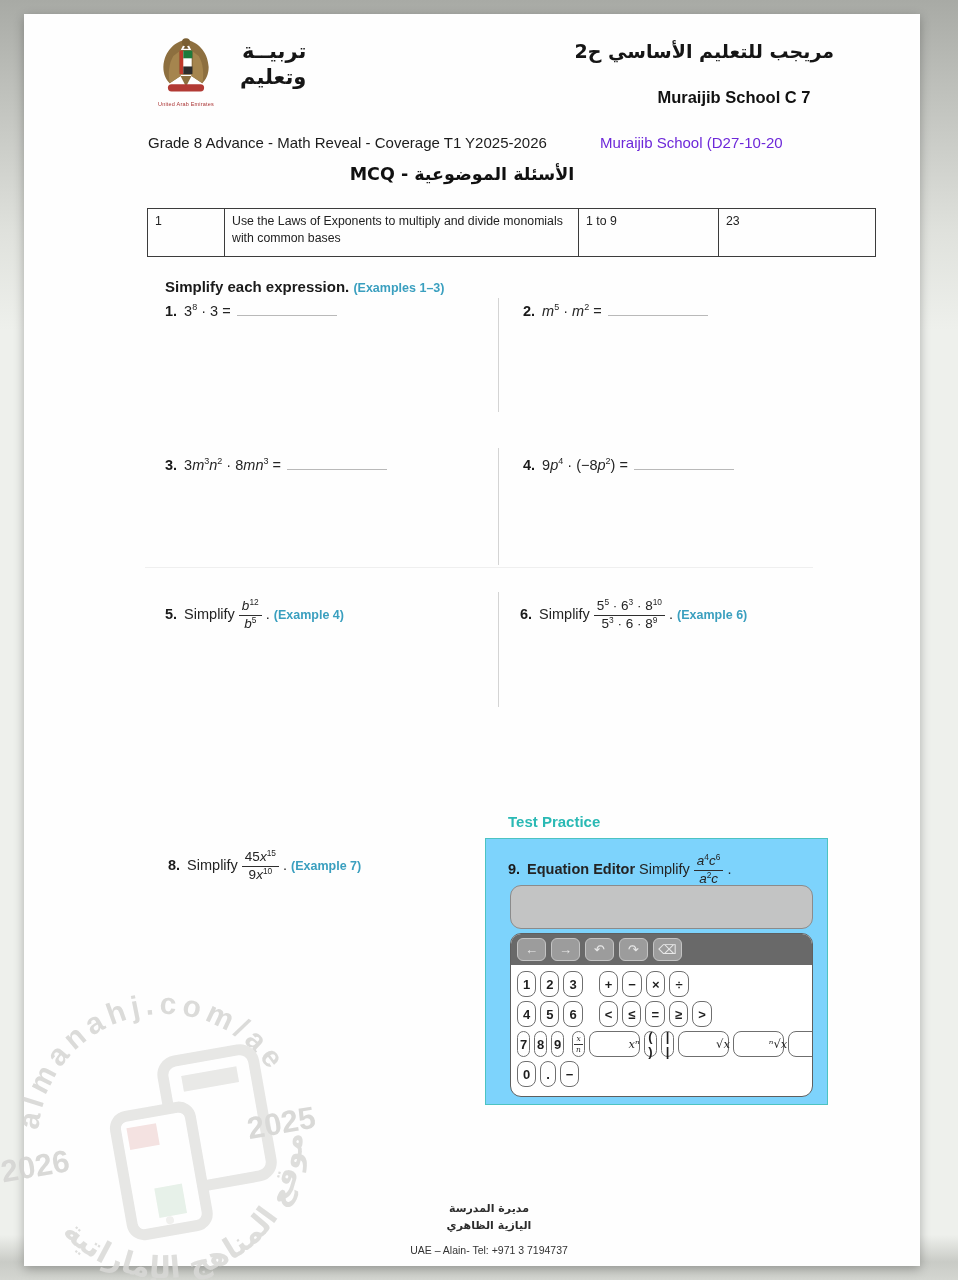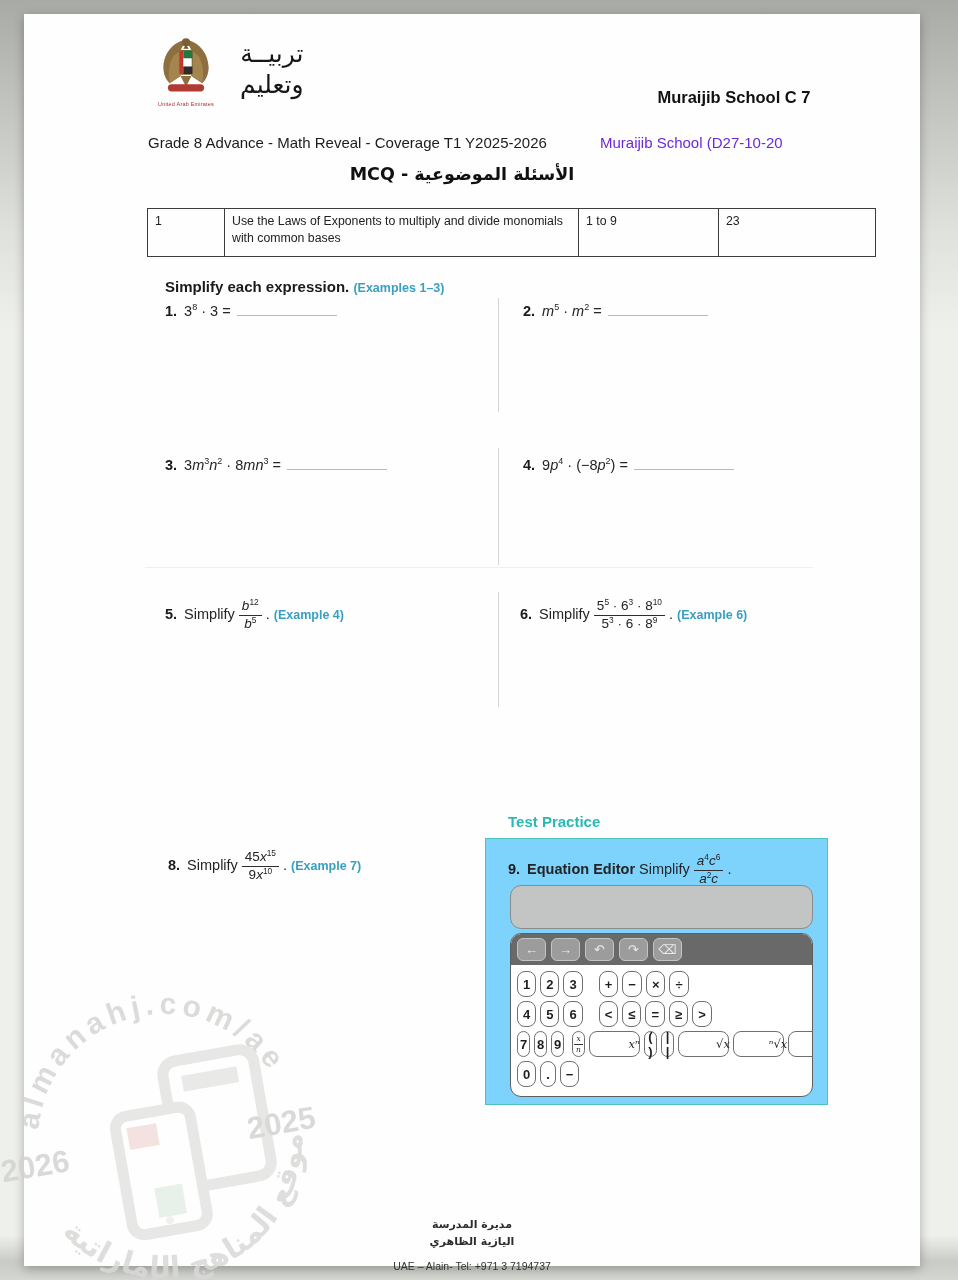--- a/index.html
+++ b/index.html
@@ -11,21 +11,21 @@
   .page{
     position:absolute;left:24px;top:14px;width:896px;height:1252px;
     background:#fefefe;box-shadow:0 3px 10px rgba(0,0,0,.28);
   }
   .abs{position:absolute;}
   .ar{font-family:"DejaVu Sans",sans-serif;direction:rtl;}
 
   
   .school-ar{right:86px;top:26px;font-size:19px;font-weight:bold;color:#151515;}
   .school-en{left:560px;top:74px;width:300px;text-align:center;font-size:16.5px;font-weight:bold;color:#111;}
-  .ministry{left:216px;top:24px;font-size:25px;font-weight:normal;line-height:1.25;color:#161616;text-align:right;}
+  .ministry{left:216px;top:24px;font-size:21px;font-weight:bold;line-height:1.25;color:#161616;text-align:right;}
   .emblem-wrap{left:130px;top:22px;width:64px;text-align:center;}
   .emblem-cap{font-size:5.5px;color:#a33;letter-spacing:.2px;margin-top:1px;}
   .course-line{left:124px;top:120px;font-size:15px;color:#1c1c1c;}
   .school-date{left:576px;top:120px;font-size:15px;color:#6d28d9;}
   .doc-title{left:98px;top:150px;width:680px;text-align:center;font-size:17.5px;font-weight:bold;color:#101010;}
 
   
   table.obj{border-collapse:collapse;table-layout:fixed;width:668px;}
   table.obj td{border:1px solid #3c3c3c;font-size:12.3px;color:#222;padding:4px 7px;vertical-align:top;line-height:1.35;}
   .obj-wrap{left:123px;top:194px;}
@@ -61,21 +61,21 @@
   .kb-gap{width:8px;}
   .mathkey{font-family:"DejaVu Serif",serif;font-style:italic;font-weight:normal;font-size:11.5px;padding-left:44px;}
   .kfrac{display:inline-flex;flex-direction:column;align-items:center;line-height:1;font-family:"DejaVu Serif",serif;font-style:italic;font-size:7.5px;font-weight:normal;}
   .kfrac .kf-t{border-bottom:1px solid #333;padding:0 2px 1px;}
   .kfrac .kf-b{padding-top:1px;}
 
   
   .wm{left:-28px;top:958px;width:336px;height:336px;opacity:.85;transform:rotate(-10deg);}
 
   
-  .footer{left:0;top:1186px;width:896px;text-align:center;margin-top:16px;}
+  .footer{left:17px;top:1186px;width:896px;text-align:center;}
   .footer .fa{font-size:11px;font-weight:bold;color:#2c2c2c;line-height:1.55;}
   .footer .tel{font-size:10.5px;color:#333;margin-top:10px;}
 </style>
 </head>
 <body>
 
 <div class="page">
 
   <div class="abs emblem-wrap">
     <svg width="58" height="60" viewBox="0 0 64 66">
@@ -93,20 +93,21 @@
       <rect x="12" y="53" width="40" height="8" rx="4" fill="#b23a34"></rect>
     </svg>
     <div class="emblem-cap">United Arab Emirates</div>
   </div>
 
   <div class="abs ministry ar">
     <span>تربيــة</span><br>
     <span>وتعليم</span>
   </div>
 
+  <div class="abs school-ar ar">مريجب للتعليم الأساسي ح2</div>
   <div class="abs school-en">Muraijib School C 7</div>
 
   <div class="abs course-line">Grade 8 Advance  - Math Reveal -  Coverage T1 Y2025-2026</div>
   <div class="abs school-date">Muraijib School (D27-10-20</div>
 
   <div class="abs doc-title ar">الأسئلة الموضوعية - MCQ</div>
 
   <div class="abs obj-wrap">
     <table class="obj">
       <tbody>

